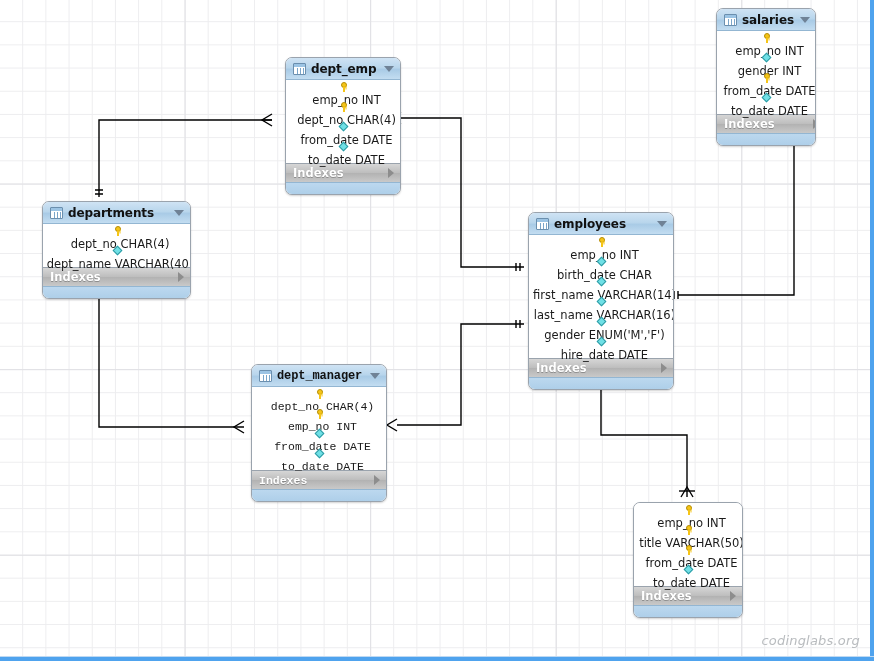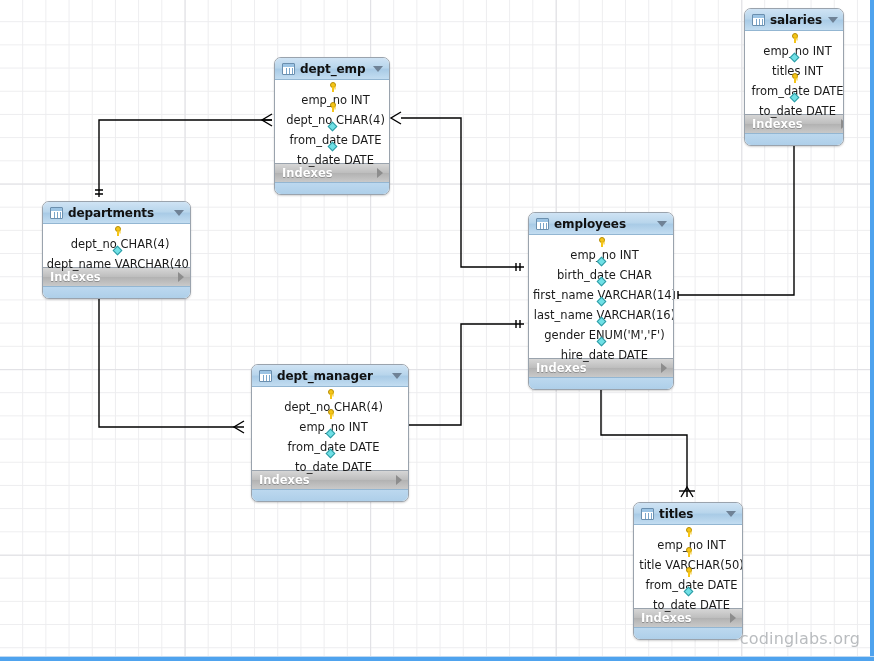--- a/index.html
+++ b/index.html
@@ -129,23 +129,24 @@
     border-top:5px solid transparent;border-bottom:5px solid transparent;
     border-left:6px solid #8d8d8d;
   }
   .foot{
     height:11px;
     background:linear-gradient(to bottom,#bcd8ef 0%,#aecfe9 100%);
     border-top:1px solid #93b6d2;
   }
   .wm{
     position:absolute;right:14px;bottom:13px;
-    color:#b9bcbf;font-size:16px;
+    color:#b9bcbf;font-size:13px;
     font-family:"DejaVu Sans","Liberation Sans",sans-serif;
     letter-spacing:.2px;
+    font-style:italic;
   }
 </style>
 </head>
 <body>
 
 <div id="canvas">
 
   <div class="grid-fine"></div>
   <div class="grid-bold"></div>
 
@@ -188,51 +189,51 @@
         <path d="M601,378 L601,435 L687,435 L687,497"></path>
         <path d="M681,497 L687,487 L693,497"></path>
         <path d="M679,491 L695,491"></path>
         <path d="M597,382 L605,382 M597,386 L605,386"></path>
       </g>
 
     </g>
   </svg>
 
   <div id="tables-host">
-      <div class="tbl" style="left: 744px; top: 8px; width: 100px;">
+      <div class="tbl" style="left: 716px; top: 8px; width: 100px;">
         <div class="tbl-hd">
           <span class="tbl-ico"></span>
           <span class="tbl-title">salaries</span>
           <span class="caret"></span>
         </div>
         <div class="cols">
           <div class="col">
             <span class="ic ic-key"></span>
             <span>emp_no INT</span>
           </div>
           <div class="col">
             <span class="ic ic-dia"></span>
-            <span>titles INT</span>
+            <span>gender INT</span>
           </div>
           <div class="col">
             <span class="ic ic-key"></span>
             <span>from_date DATE</span>
           </div>
           <div class="col">
             <span class="ic ic-dia"></span>
             <span>to_date DATE</span>
           </div>
         </div>
         <div class="idx">
           <span class="idx-label">Indexes</span>
           <span class="idx-caret"></span>
         </div>
         <div class="foot"></div>
       </div>
-      <div class="tbl" style="left: 274px; top: 57px; width: 116px;">
+      <div class="tbl" style="left: 285px; top: 57px; width: 116px;">
         <div class="tbl-hd">
           <span class="tbl-ico"></span>
           <span class="tbl-title">dept_emp</span>
           <span class="caret"></span>
         </div>
         <div class="cols">
           <div class="col">
             <span class="ic ic-key"></span>
             <span>emp_no INT</span>
           </div>
@@ -308,21 +309,21 @@
             <span class="ic ic-dia"></span>
             <span>hire_date DATE</span>
           </div>
         </div>
         <div class="idx">
           <span class="idx-label">Indexes</span>
           <span class="idx-caret"></span>
         </div>
         <div class="foot"></div>
       </div>
-      <div class="tbl" style="left: 251px; top: 364px; width: 158px;">
+      <div class="tbl" style="left: 251px; top: 364px; width: 136px; font-family: Liberation Mono, monospace;">
         <div class="tbl-hd">
           <span class="tbl-ico"></span>
           <span class="tbl-title">dept_manager</span>
           <span class="caret"></span>
         </div>
         <div class="cols">
           <div class="col">
             <span class="ic ic-key"></span>
             <span>dept_no CHAR(4)</span>
           </div>
@@ -339,25 +340,20 @@
             <span>to_date DATE</span>
           </div>
         </div>
         <div class="idx">
           <span class="idx-label">Indexes</span>
           <span class="idx-caret"></span>
         </div>
         <div class="foot"></div>
       </div>
       <div class="tbl" style="left: 633px; top: 502px; width: 110px;">
-        <div class="tbl-hd">
-          <span class="tbl-ico"></span>
-          <span class="tbl-title">titles</span>
-          <span class="caret"></span>
-        </div>
         <div class="cols">
           <div class="col">
             <span class="ic ic-key"></span>
             <span>emp_no INT</span>
           </div>
           <div class="col">
             <span class="ic ic-key"></span>
             <span>title VARCHAR(50)</span>
           </div>
           <div class="col">

